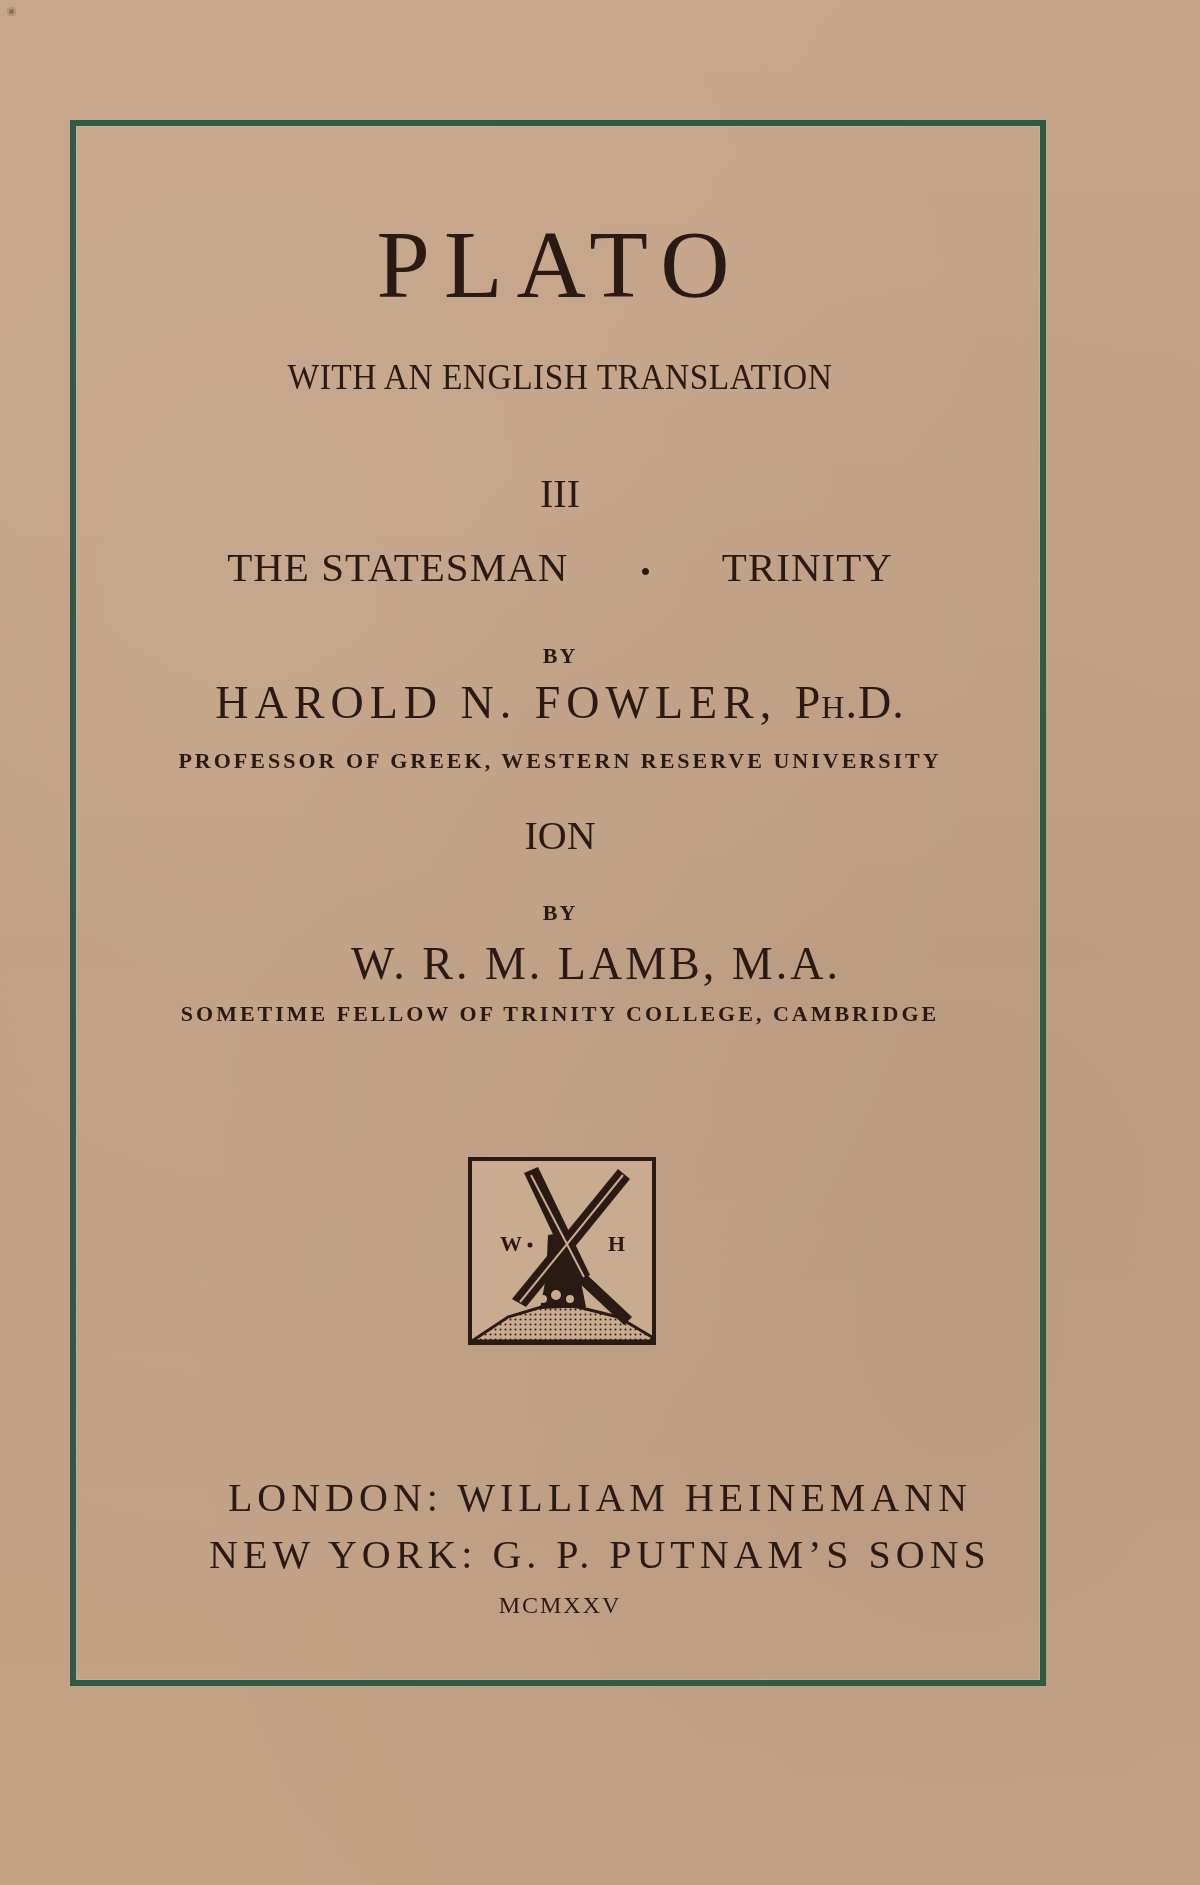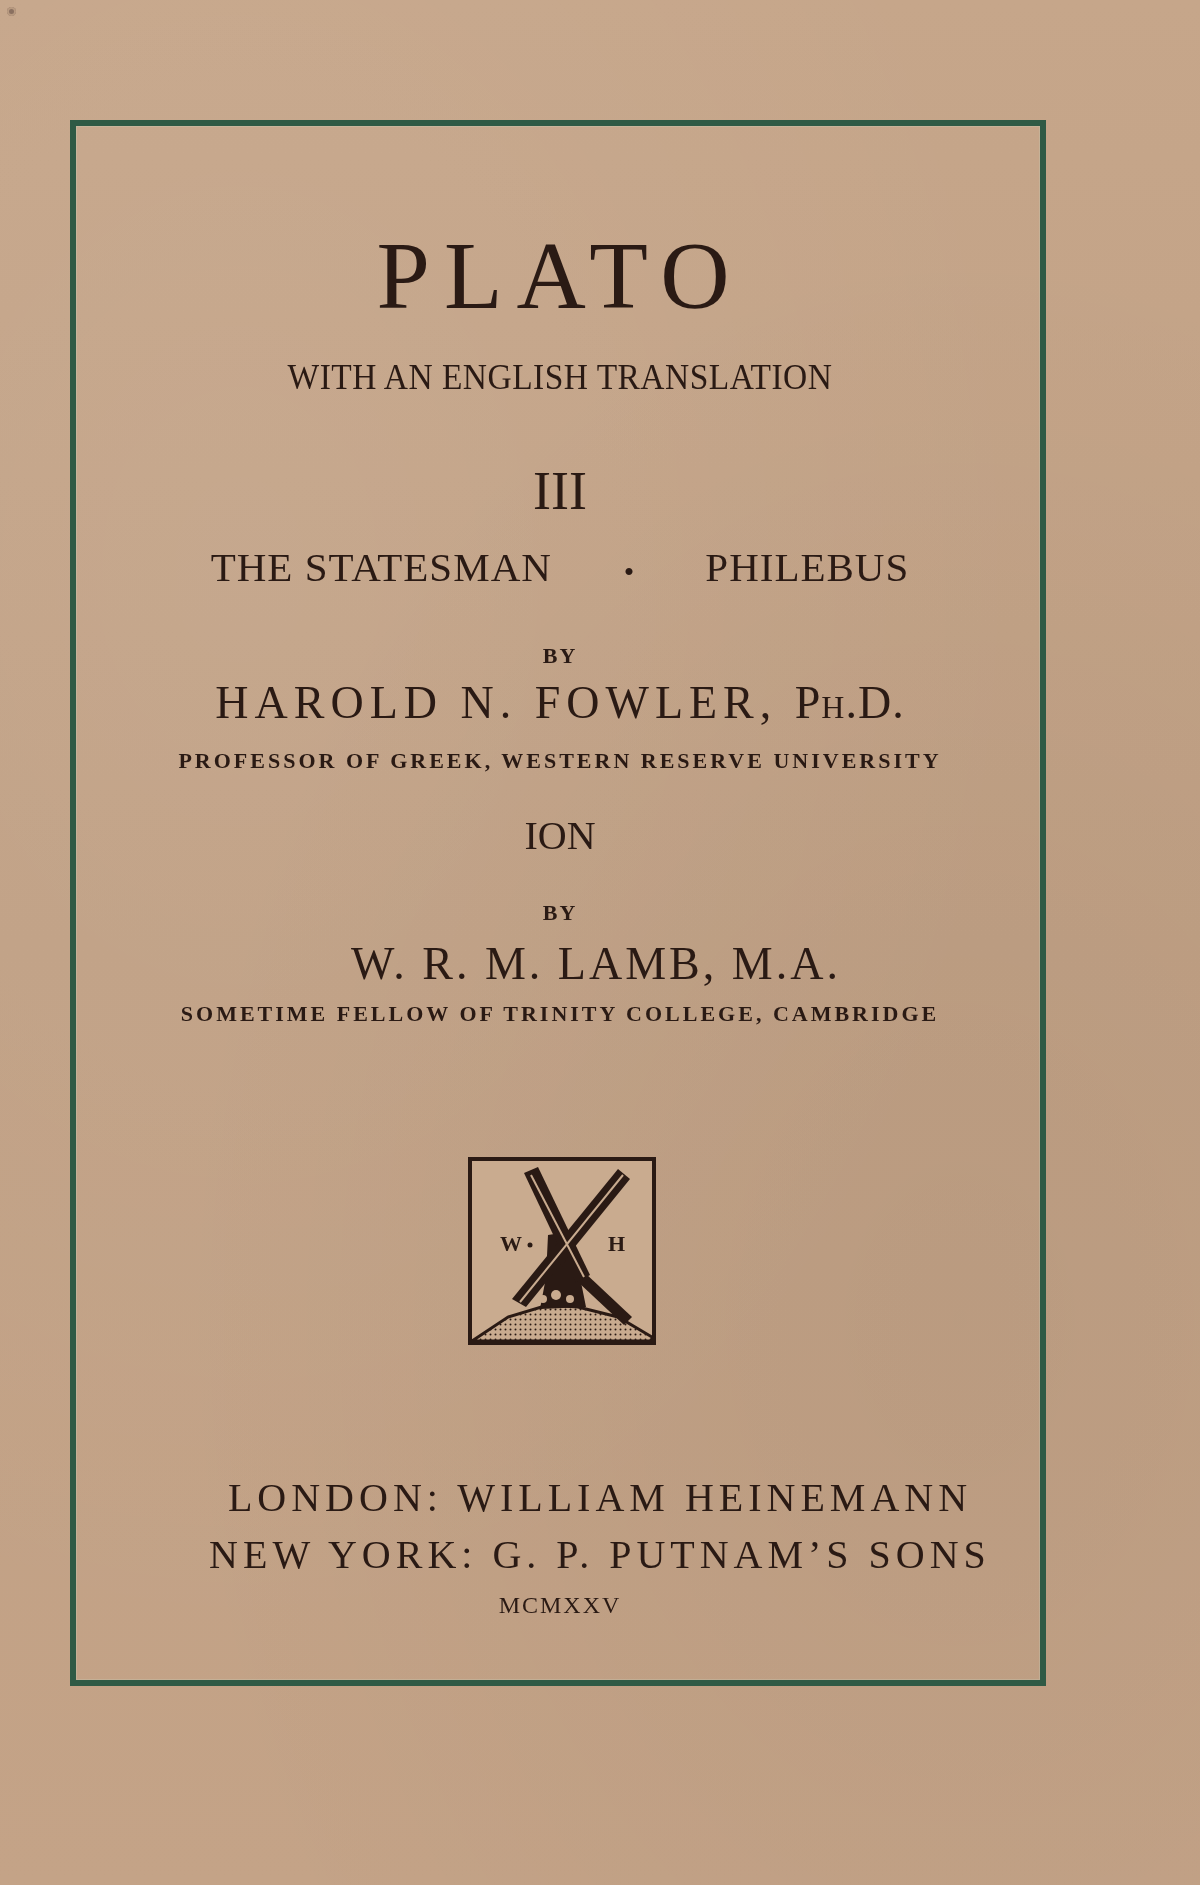--- a/index.html
+++ b/index.html
@@ -41,39 +41,39 @@
     }
     .line {
       position: absolute;
       left: 0;
       width: 1120px;
       text-align: center;
       white-space: nowrap;
       color: #2a1a14;
     }
     .title-main {
-      top: 228px;
+      top: 217px;
       font-family: "Liberation Serif", "DejaVu Serif", serif;
       font-size: 96px;
       letter-spacing: 14px;
       line-height: 1;
       font-weight: normal;
       text-align: center;
     }
     .subtitle {
       top: 356px;
       font-family: "Liberation Serif", serif;
       font-size: 36px;
       letter-spacing: 0.5px;
       transform: scaleX(0.93);
     }
     .volume {
-      top: 460px;
-      font-family: "Liberation Serif", serif;
-      font-size: 54px;
+      top: 470px;
+      font-family: "Liberation Serif", serif;
+      font-size: 40px;
     }
     .works-row {
       top: 543px;
       font-family: "Liberation Serif", serif;
       font-size: 41px;
       letter-spacing: 1px;
     }
     .works-row .work-a { display:inline-block; }
     .works-row .sep { display:inline-block; margin: 0 70px 0 72px; font-size: 30px; vertical-align: middle; }
     .by {
@@ -143,21 +143,21 @@
 
 <div class="frame"></div>
 
 <div class="line title-main">PLATO</div>
 
 <div class="line subtitle">WITH AN ENGLISH TRANSLATION</div>
 
 <div class="line volume">III</div>
 
 <div class="line works-row">
-  <span class="work-a">THE STATESMAN</span><span class="sep">•</span><span class="work-b">PHILEBUS</span>
+  <span class="work-a">THE STATESMAN</span><span class="sep">•</span><span class="work-b">TRINITY</span>
 </div>
 
 <div class="line by by-1">BY</div>
 
 <div class="line author-1">
   <span>HAROLD N. FOWLER,</span>
   <span class="small-caps">Ph.D.</span>
 </div>
 
 <div class="line affil affil-1">PROFESSOR OF GREEK, WESTERN RESERVE UNIVERSITY</div>

